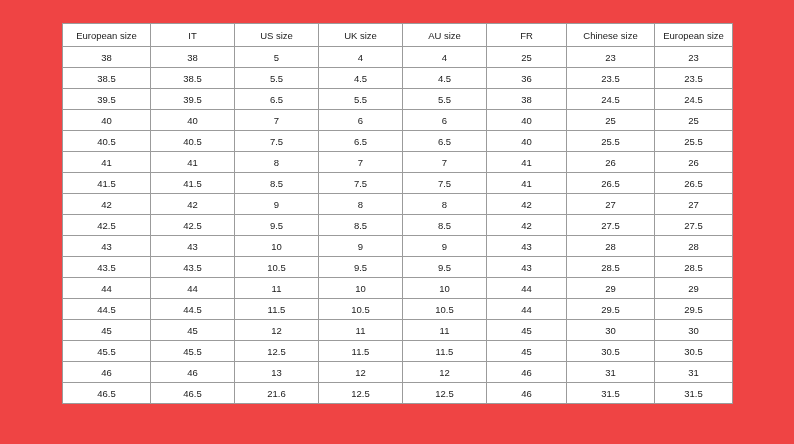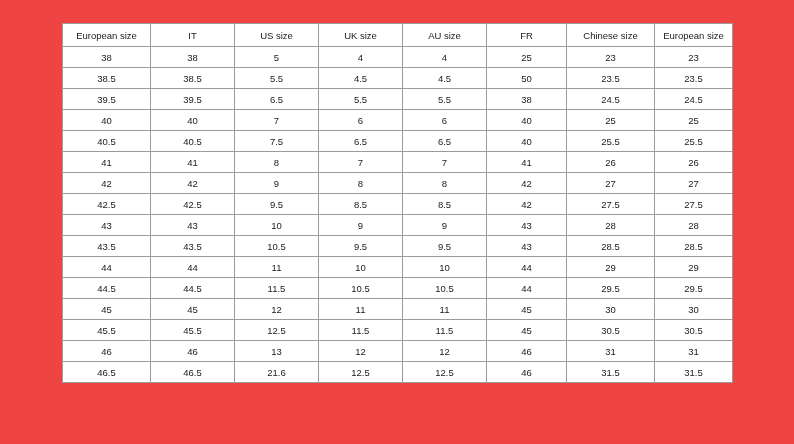--- a/index.html
+++ b/index.html
@@ -99,21 +99,21 @@
           <td>25</td>
           <td>23</td>
           <td>23</td>
         </tr>
         <tr>
           <td>38.5</td>
           <td>38.5</td>
           <td>5.5</td>
           <td>4.5</td>
           <td>4.5</td>
-          <td>50</td>
+          <td>36</td>
           <td>23.5</td>
           <td>23.5</td>
         </tr>
         <tr>
           <td>39.5</td>
           <td>39.5</td>
           <td>6.5</td>
           <td>5.5</td>
           <td>5.5</td>
           <td>38</td>
@@ -144,20 +144,30 @@
           <td>41</td>
           <td>41</td>
           <td>8</td>
           <td>7</td>
           <td>7</td>
           <td>41</td>
           <td>26</td>
           <td>26</td>
         </tr>
         <tr>
+          <td>41.5</td>
+          <td>41.5</td>
+          <td>8.5</td>
+          <td>7.5</td>
+          <td>7.5</td>
+          <td>41</td>
+          <td>26.5</td>
+          <td>26.5</td>
+        </tr>
+        <tr>
           <td>42</td>
           <td>42</td>
           <td>9</td>
           <td>8</td>
           <td>8</td>
           <td>42</td>
           <td>27</td>
           <td>27</td>
         </tr>
         <tr>

